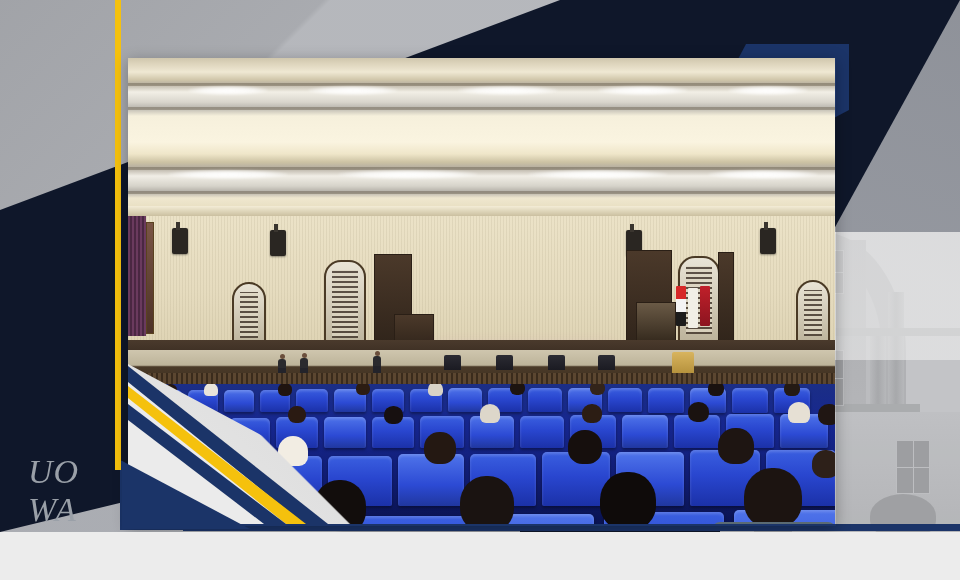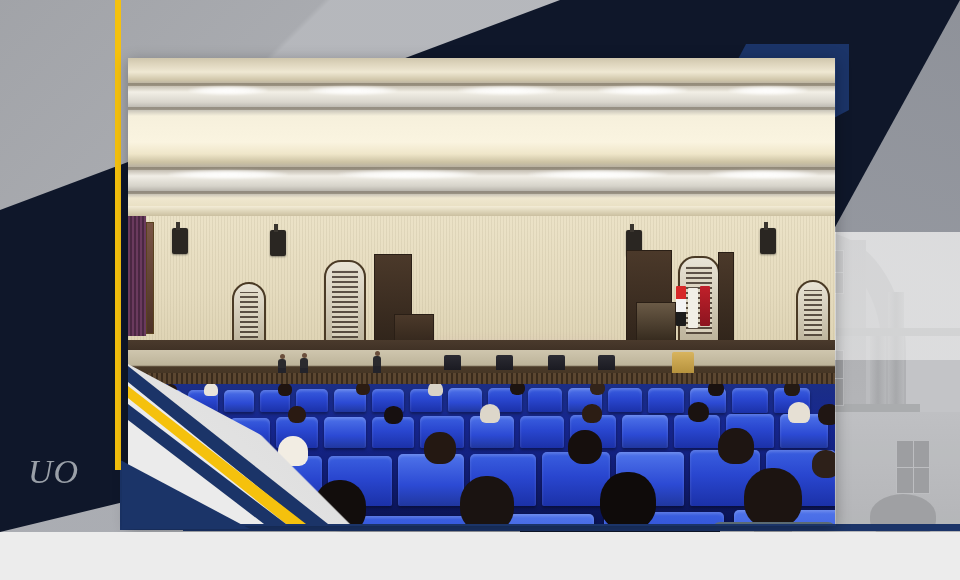--- a/index.html
+++ b/index.html
@@ -501,15 +501,16 @@
     </svg>
 
   </div>
 
   <svg class="tri-navy" style="left:122px; top:461px; width:128px; height:68px;" viewBox="0 0 128 68" preserveAspectRatio="none">
     <polygon points="0,0 128,68 0,68" fill="#1b3468"></polygon>
   </svg>
 
   <div class="logo">
     <span class="l1">UO</span>
+    <span class="l2">WA</span>
   </div>
 
 </div>
 
 </body></html>

